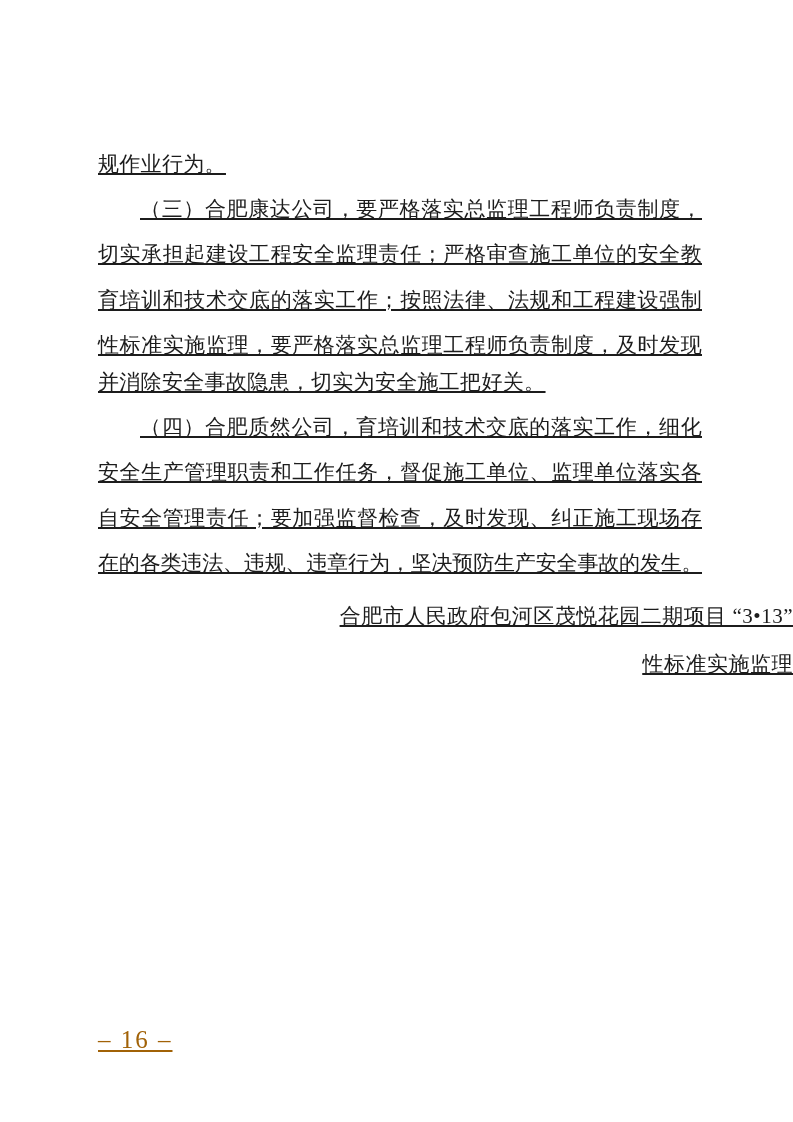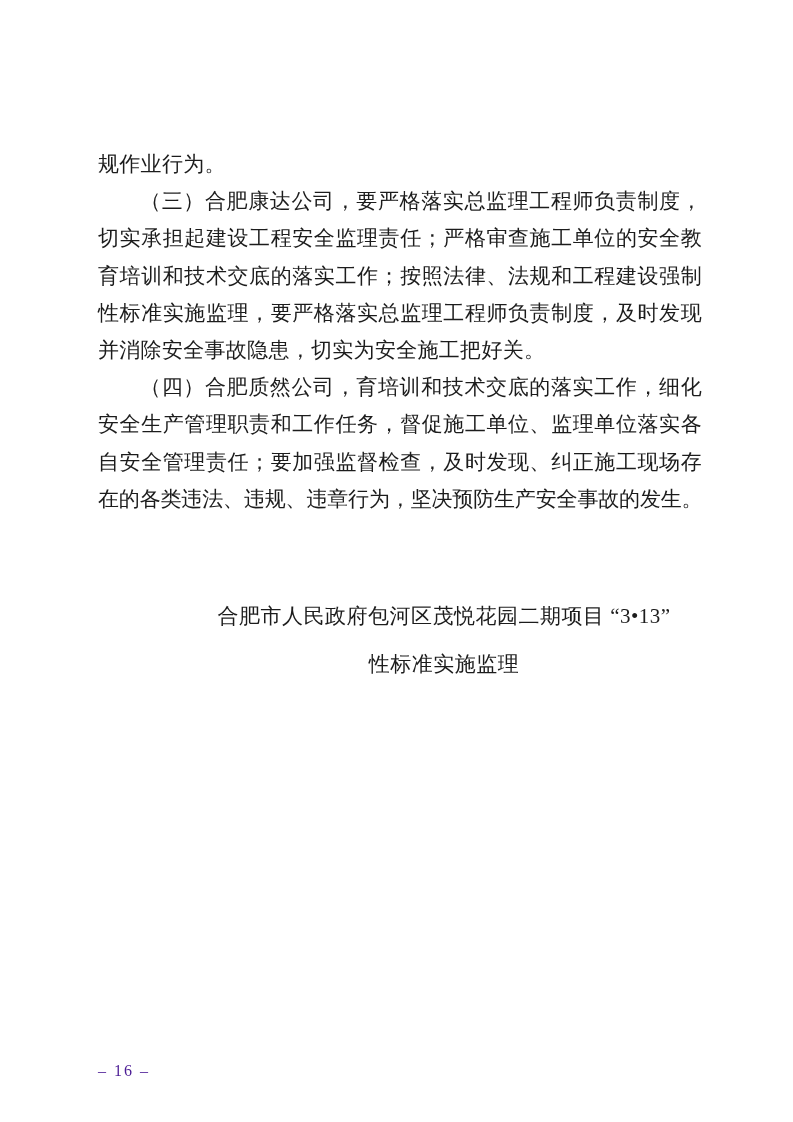--- a/index.html
+++ b/index.html
@@ -1,15 +1,15 @@
 <!DOCTYPE html>
 <html><head>
 <meta charset="utf-8">
 <style>
-  * { margin: 0; padding: 0; box-sizing: border-box; }
+  * { margin: 0; padding: 0; box-sizing: border-box; text-decoration: underline; }
 
   html, body {
     background: #ffffff;
   }
 
   .page {
     position: relative;
     width: 793px;
     height: 1122px;
     background: #ffffff;
@@ -33,55 +33,55 @@
   .body-line {
     display: block;
     white-space: nowrap;
   }
 
   
   .body-line.fill {
     white-space: normal;
     text-align: justify;
     text-align-last: justify;
+    margin-top: 8px;
   }
 
   .body-line.indent {
     text-indent: 2em;
   }
 
   .body-line.tight {
     letter-spacing: -0.6px;
   }
 
   
   .signature-block {
     position: absolute;
     left: 95px;
     top: 592px;
     width: 698px;
-    text-align: center;
+    text-align: right;
     font-size: 21px;
     line-height: 48px;
     letter-spacing: 0.5px;
   }
 
   .signature-line {
     display: block;
   }
 
   
   .page-number {
     position: absolute;
     left: 98px;
     top: 1026px;
-    font-size: 16px;
+    font-size: 25px;
     letter-spacing: 2px;
-    color: #4c1d95;
-    margin-top: 36px;
+    color: #a16207;
   }
 </style>
 </head>
 <body>
 
 <div class="page">
 
   <div class="body-text">
     <span class="body-line">规作业行为。</span>
     <span class="body-line fill indent">（三）合肥康达公司，要严格落实总监理工程师负责制度，</span>

